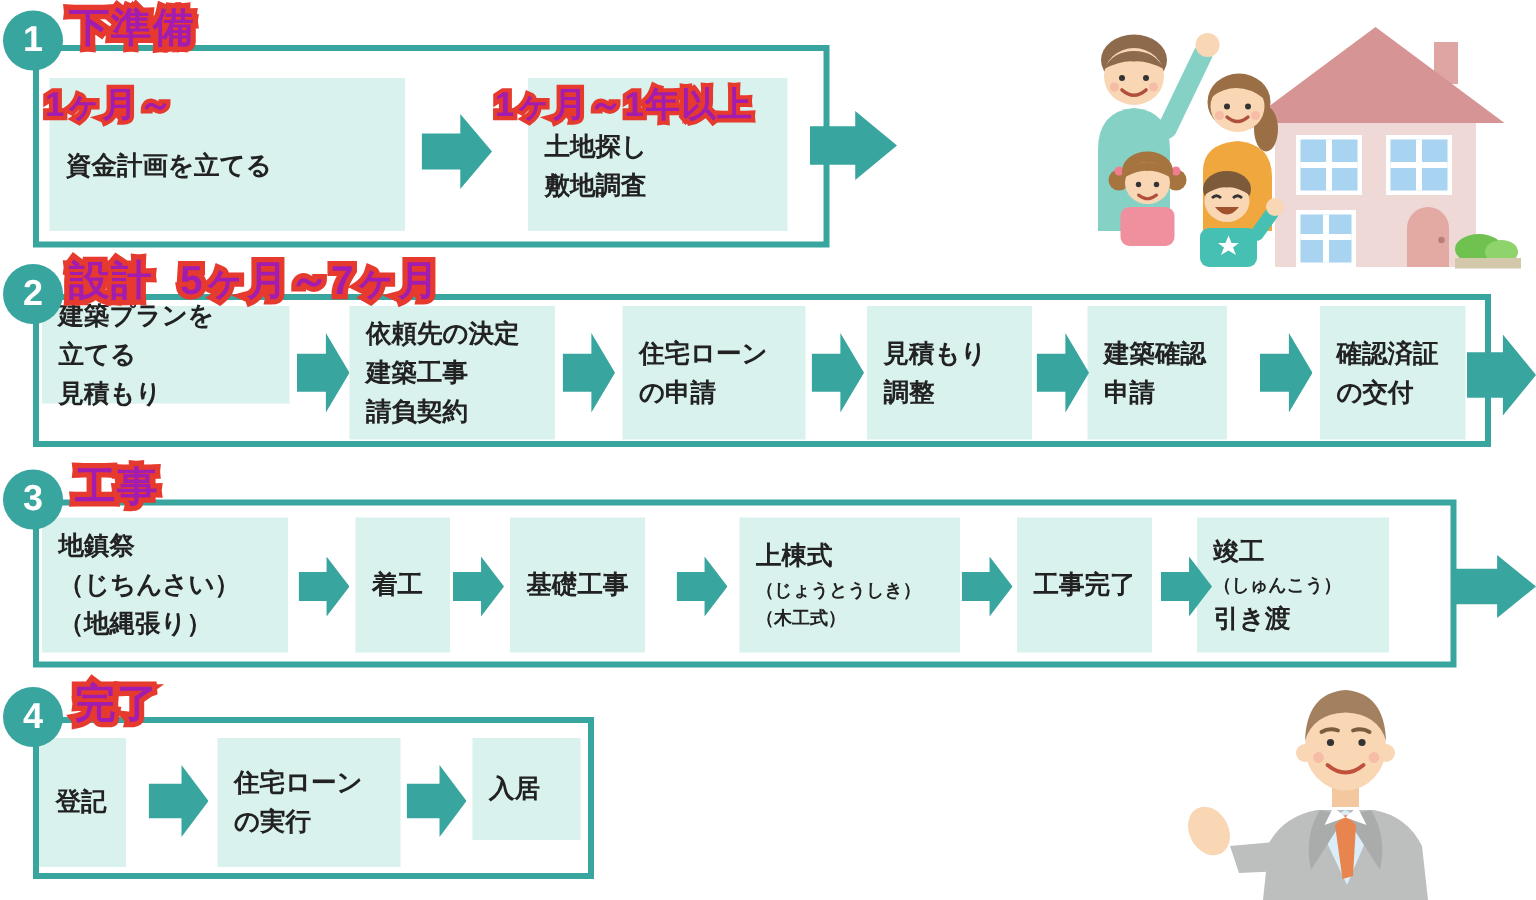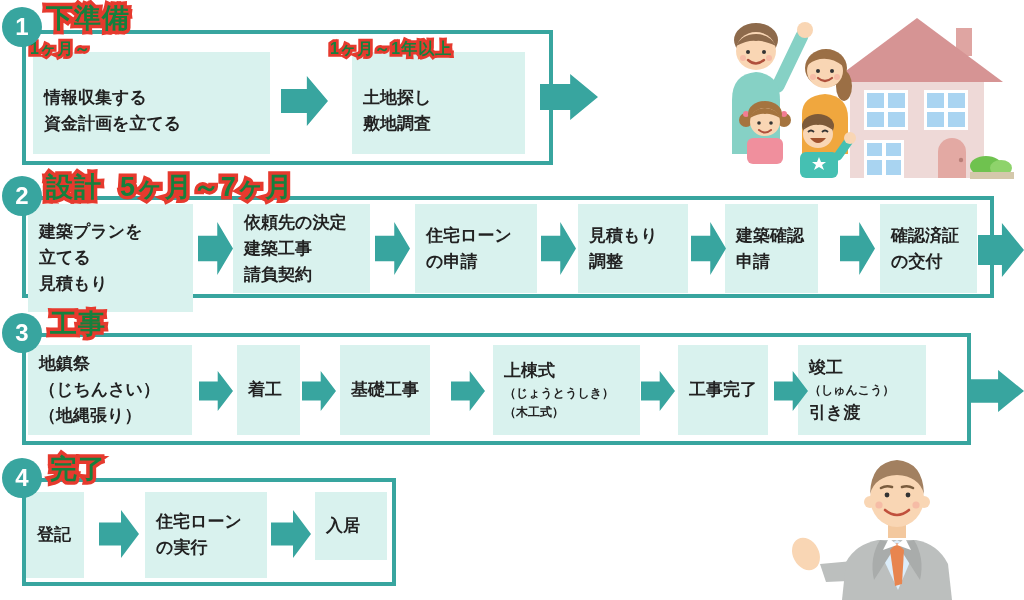--- a/index.html
+++ b/index.html
@@ -14,29 +14,29 @@
   
   .rect{position:absolute;border:4px solid var(--teal);z-index:0;background:transparent;}
   
   .num{
     position:absolute;width:40px;height:40px;border-radius:50%;background:var(--teal);
     color:#fff;font-size:24px;font-weight:700;display:flex;align-items:center;justify-content:center;
     z-index:4;
   }
   
   .outline{
-    position:absolute;color:#15803d;font-weight:900;white-space:nowrap;z-index:3;
+    position:absolute;color:#a21caf;font-weight:900;white-space:nowrap;z-index:3;
     letter-spacing:1px;line-height:1.15;
   }
   .outline::before{
     content:attr(data-text);position:absolute;left:0;top:0;z-index:-1;white-space:nowrap;
     color:var(--red);-webkit-text-stroke:7px var(--red);letter-spacing:1px;
   }
   .title{font-size:27px;}
-  .tlabel{font-size:16px;}
+  .tlabel{font-size:23px;margin-top:16px;}
   .tlabel::before{-webkit-text-stroke:5.5px var(--red);}
   
   .box{
     position:absolute;background:var(--mint);z-index:1;display:flex;flex-direction:column;
     justify-content:center;align-items:flex-start;padding-left:11px;padding-right:4px;
   }
   .box.pt{padding-top:16px;}
   .line{font-size:17px;font-weight:700;color:var(--ink);line-height:26px;white-space:nowrap;}
   .line.sm{font-size:12px;line-height:19px;}
   
@@ -53,42 +53,41 @@
 </head>
 <body>
 
 <div>
   <div class="rect" style="left:22px;top:30px;width:531px;height:135px"></div>
   <div class="num" style="left:2px;top:7px">1</div>
   <div class="outline title" style="left:46px;top:3px" data-text="下準備">下準備</div>
 
   <div class="outline tlabel" style="left:30px;top:40px" data-text="1ヶ月～">1ヶ月～</div>
   <div class="box pt" style="left:33px;top:52px;width:237px;height:102px">
-    <div class="line">情報収集する</div>
     <div class="line">資金計画を立てる</div>
   </div>
 
   <div class="arrow" style="left:281px;top:76px;width:47px;height:50px"></div>
 
   <div class="outline tlabel" style="left:330px;top:40px" data-text="1ヶ月～1年以上">1ヶ月～1年以上</div>
   <div class="box pt" style="left:352px;top:52px;width:173px;height:102px">
     <div class="line">土地探し</div>
     <div class="line">敷地調査</div>
   </div>
 
   <div class="arrow exit" style="left:540px;top:74px;width:58px;height:46px"></div>
 </div>
 
 <div>
   <div class="rect" style="left:22px;top:196px;width:972px;height:102px"></div>
   <div class="num" style="left:2px;top:176px">2</div>
   <div class="outline title" style="left:46px;top:172px" data-text="設計">設計</div>
   <div class="outline title" style="left:120px;top:172px" data-text="5ヶ月～7ヶ月">5ヶ月～7ヶ月</div>
 
-  <div class="box" style="left:28px;top:204px;width:165px;height:108px">
+  <div class="box" style="left:28px;top:204px;width:165px;height:65px">
     <div class="line">建築プランを</div>
     <div class="line">立てる</div>
     <div class="line">見積もり</div>
   </div>
   <div class="arrow" style="left:198px;top:222px;width:35px;height:53px"></div>
 
   <div class="box" style="left:233px;top:204px;width:137px;height:89px">
     <div class="line">依頼先の決定</div>
     <div class="line">建築工事</div>
     <div class="line">請負契約</div>

